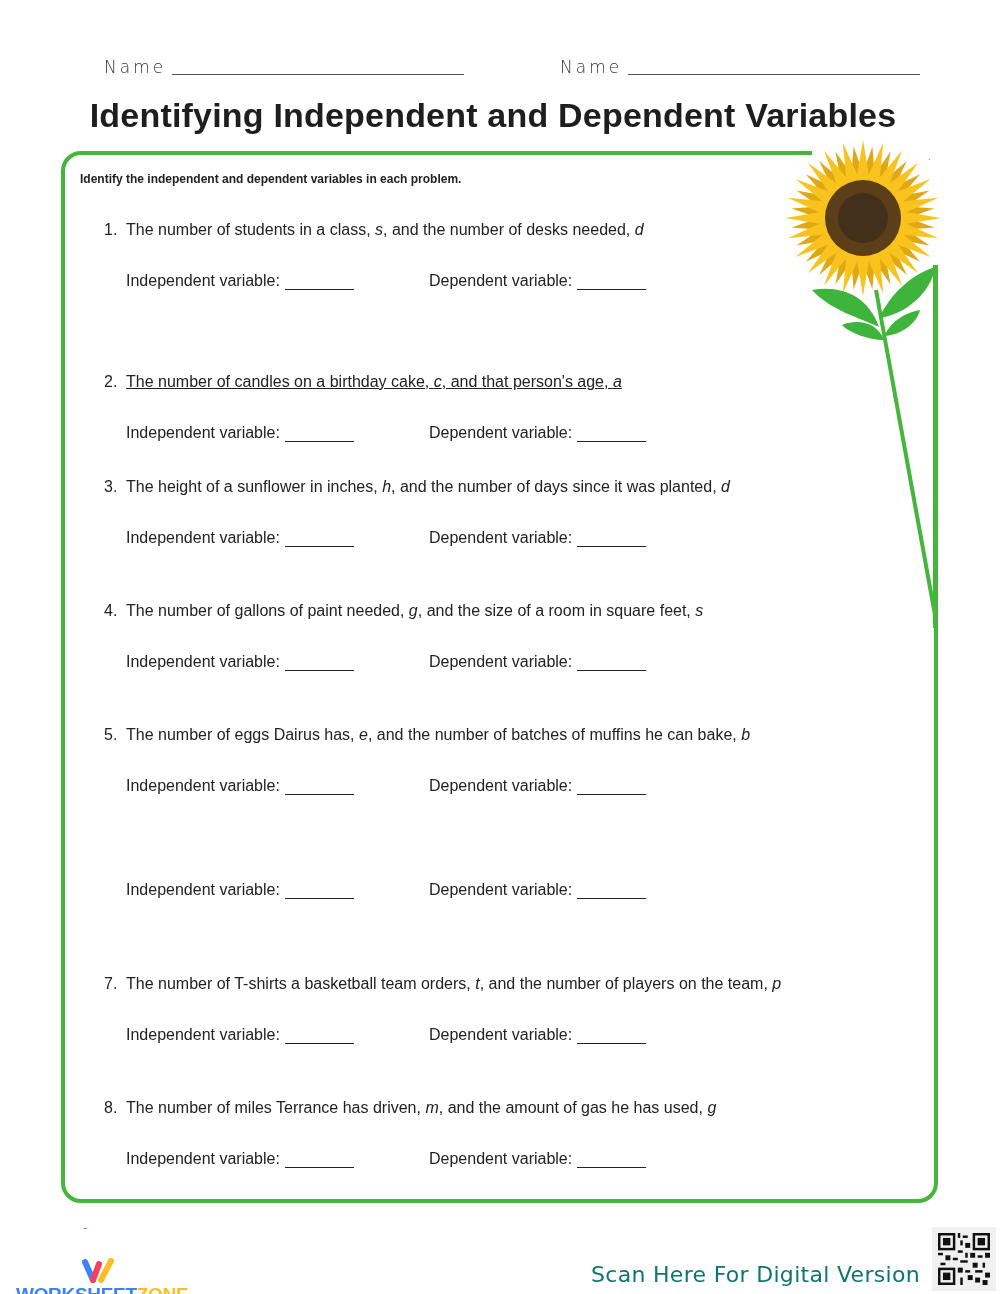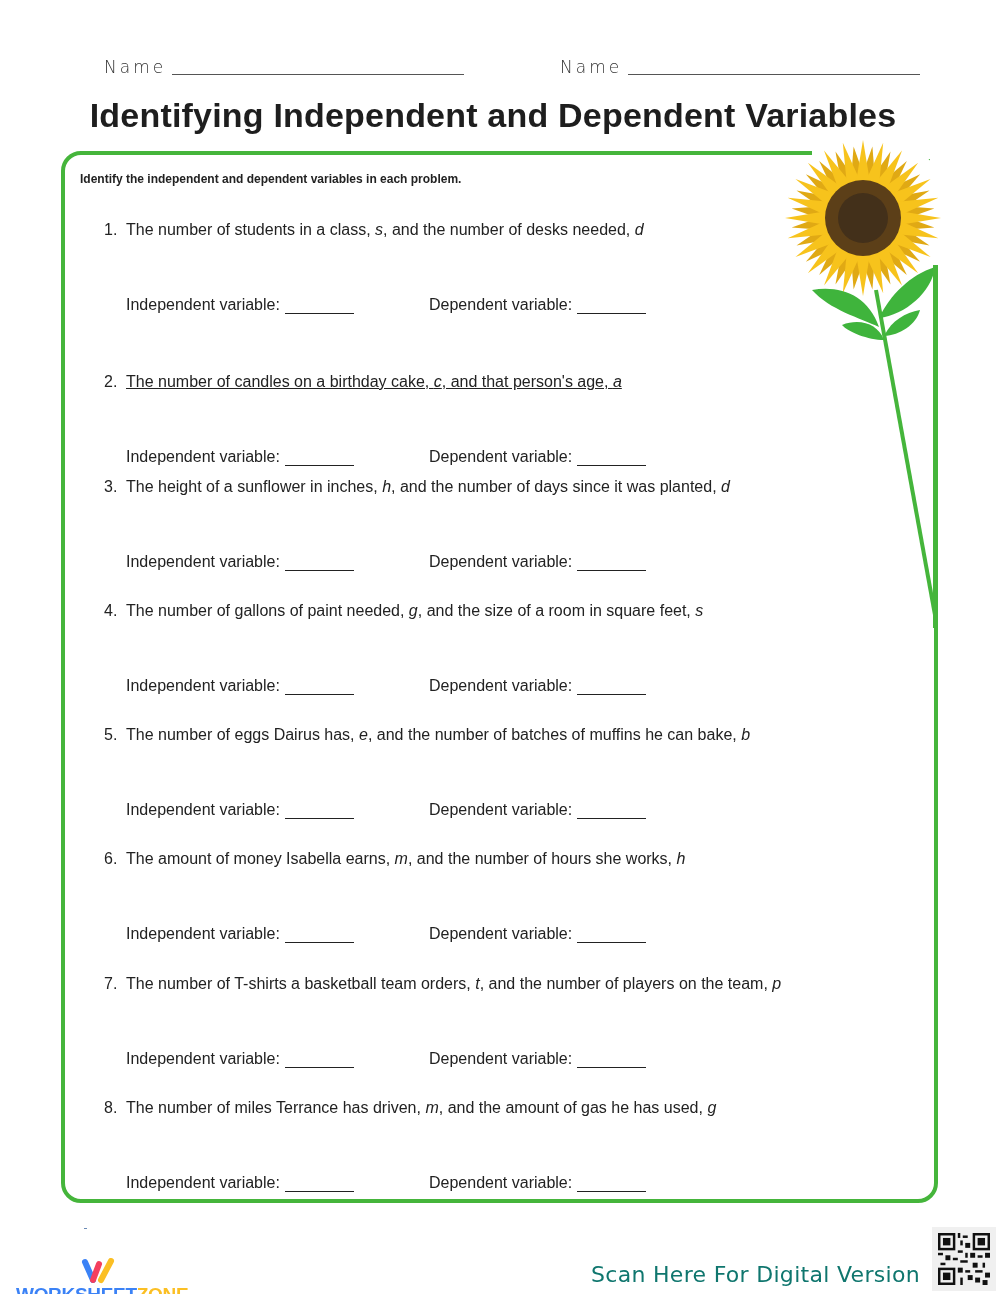--- a/index.html
+++ b/index.html
@@ -23,21 +23,21 @@
     }
     .frame-gap-top { position: absolute; left: 812px; top: 145px; width: 135px; height: 14px; background: #fff; }
     .frame-gap-right { position: absolute; left: 930px; top: 159px; width: 14px; height: 106px; background: #fff; }
 
     .instructions { position: absolute; left: 80px; top: 172px; font-size: 12px; font-weight: bold; color: #222; }
 
     .problem { position: absolute; left: 104px; width: 740px; }
     .problem-text { font-size: 16px; color: #222; line-height: 20px; white-space: nowrap; }
     .problem-text .num { display: inline-block; width: 22px; }
     .problem-text i { font-style: italic; }
-    .answers { position: relative; height: 22px; margin-top: 56px; font-size: 16px; color: #222; }
+    .answers { position: relative; height: 22px; margin-top: 32px; font-size: 16px; color: #222; }
     .ans { position: absolute; top: 0; display: flex; align-items: flex-end; }
     .ans-ind { left: 22px; }
     .ans-dep { left: 325px; }
     .blank { display: inline-block; width: 69px; border-bottom: 1.8px solid #222; height: 16px; margin-left: 5px; }
 
     .sunflower { position: absolute; left: 780px; top: 138px; width: 170px; height: 490px; }
 
     .logo { position: absolute; left: 10px; top: 1258px; display: flex; align-items: center; flex-direction: column; }
     .logo-text { font-size: 19px; font-weight: bold; margin-left: 6px; letter-spacing: -0.3px; }
     .logo-text .w { color: #3b82f6; }
@@ -129,21 +129,20 @@
           <span>Independent variable:</span>
           <span class="blank"></span>
         </div>
         <div class="ans ans-dep">
           <span>Dependent variable:</span>
           <span class="blank"></span>
         </div>
       </div>
     </div>
     <div class="problem" style="top: 849px;">
-      <div class="problem-text"><span class="num">6.</span><span>The amount of money Isabella earns, </span><i>m</i><span>, and the number of hours she works, </span><i>h</i></div>
       <div class="answers">
         <div class="ans ans-ind">
           <span>Independent variable:</span>
           <span class="blank"></span>
         </div>
         <div class="ans ans-dep">
           <span>Dependent variable:</span>
           <span class="blank"></span>
         </div>
       </div>

